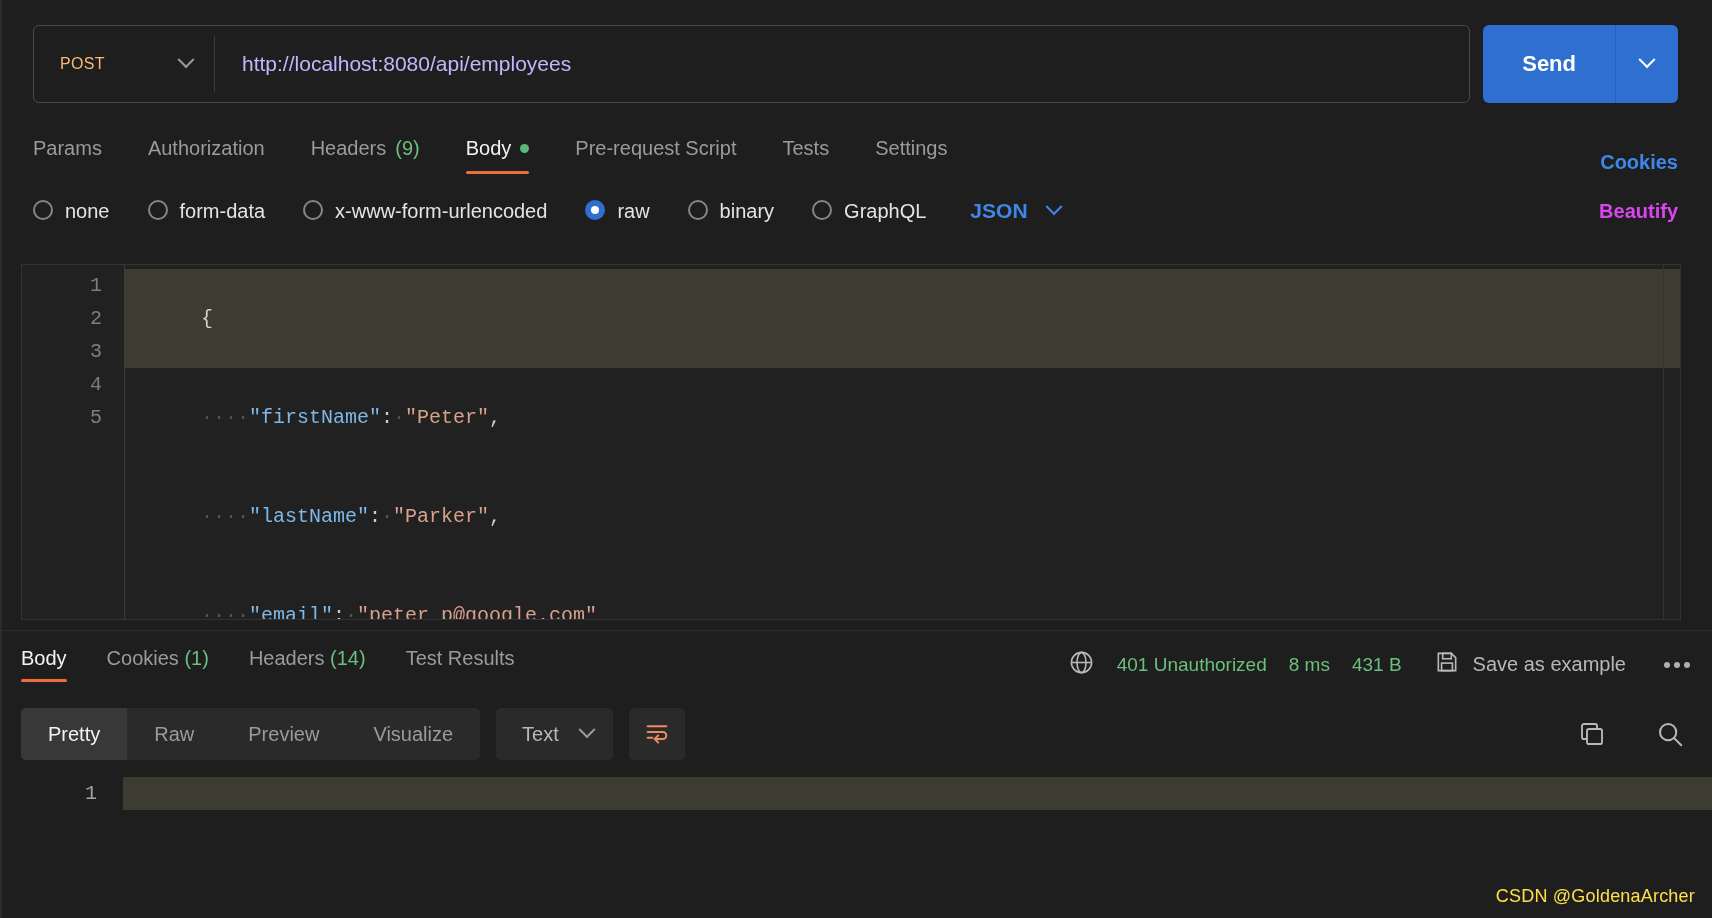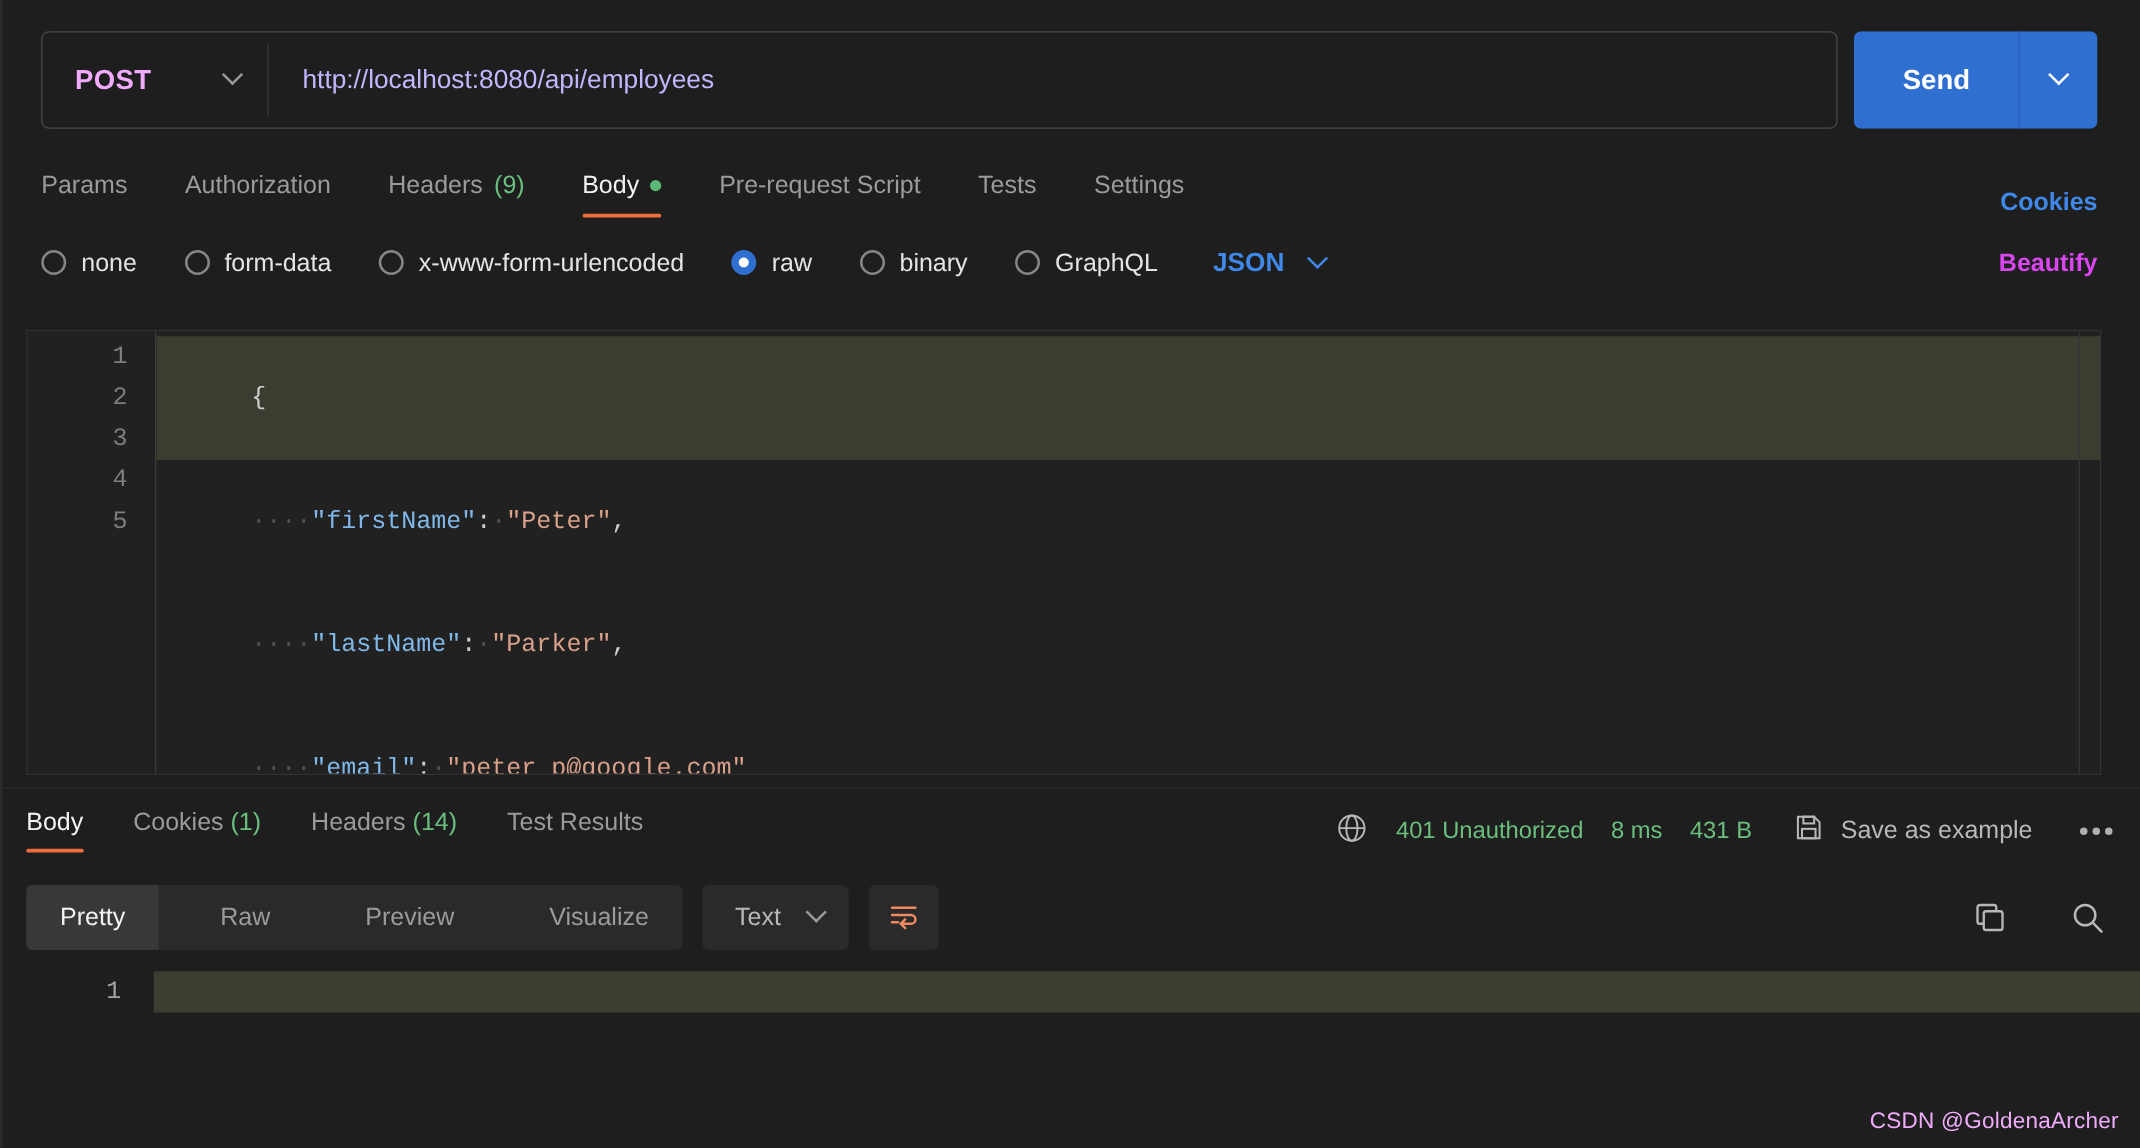--- a/index.html
+++ b/index.html
@@ -32,23 +32,23 @@
   .method-sel {
     display: flex;
     align-items: center;
     justify-content: space-between;
     width: 180px;
     padding: 0 22px 0 26px;
     height: 100%;
     cursor: pointer;
   }
   .method-label {
-    color: #f0abfc;
-    font-size: 22px;
-    font-weight: 700;
+    color: #fdba74;
+    font-size: 16px;
+    font-weight: 400;
     letter-spacing: 0.3px;
   }
   .chev {
     display: inline-block;
     width: 12px; height: 12px;
     border-right: 2px solid #9a9a9a;
     border-bottom: 2px solid #9a9a9a;
     transform: rotate(45deg) translate(-3px,-3px);
   }
   .divider-v {
@@ -329,21 +329,20 @@
     width: 1670px; height: 52px;
     display: flex;
     align-items: center;
   }
   .seg {
     display: flex;
     background: #2a2a2a;
     border-radius: 5px;
     overflow: hidden;
     height: 52px;
-    gap: 22px;
   }
   .seg-btn {
     display: flex;
     align-items: center;
     justify-content: center;
     padding: 0 27px;
     font-size: 20px;
     color: #9b9b9b;
     cursor: pointer;
     white-space: nowrap;
@@ -419,21 +418,21 @@
   .resp-scroll {
     position: absolute;
     right: 0; top: 0;
     width: 15px; height: 100%;
   }
 
   
   .watermark {
     position: absolute;
     right: 17px; bottom: 11px;
-    color: #f0abfc;
+    color: #fde047;
     font-size: 18px;
     letter-spacing: 0.2px;
   }
   .edge-left {
     position: absolute;
     left: 0; top: 0;
     width: 2px; height: 918px;
     background: #2b2b2b;
   }
 </style>

